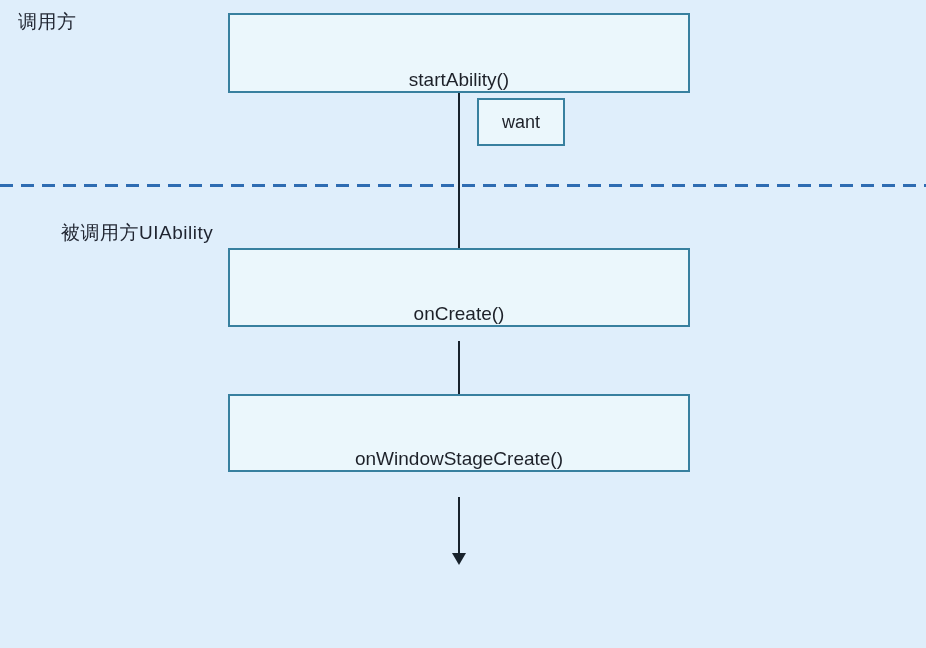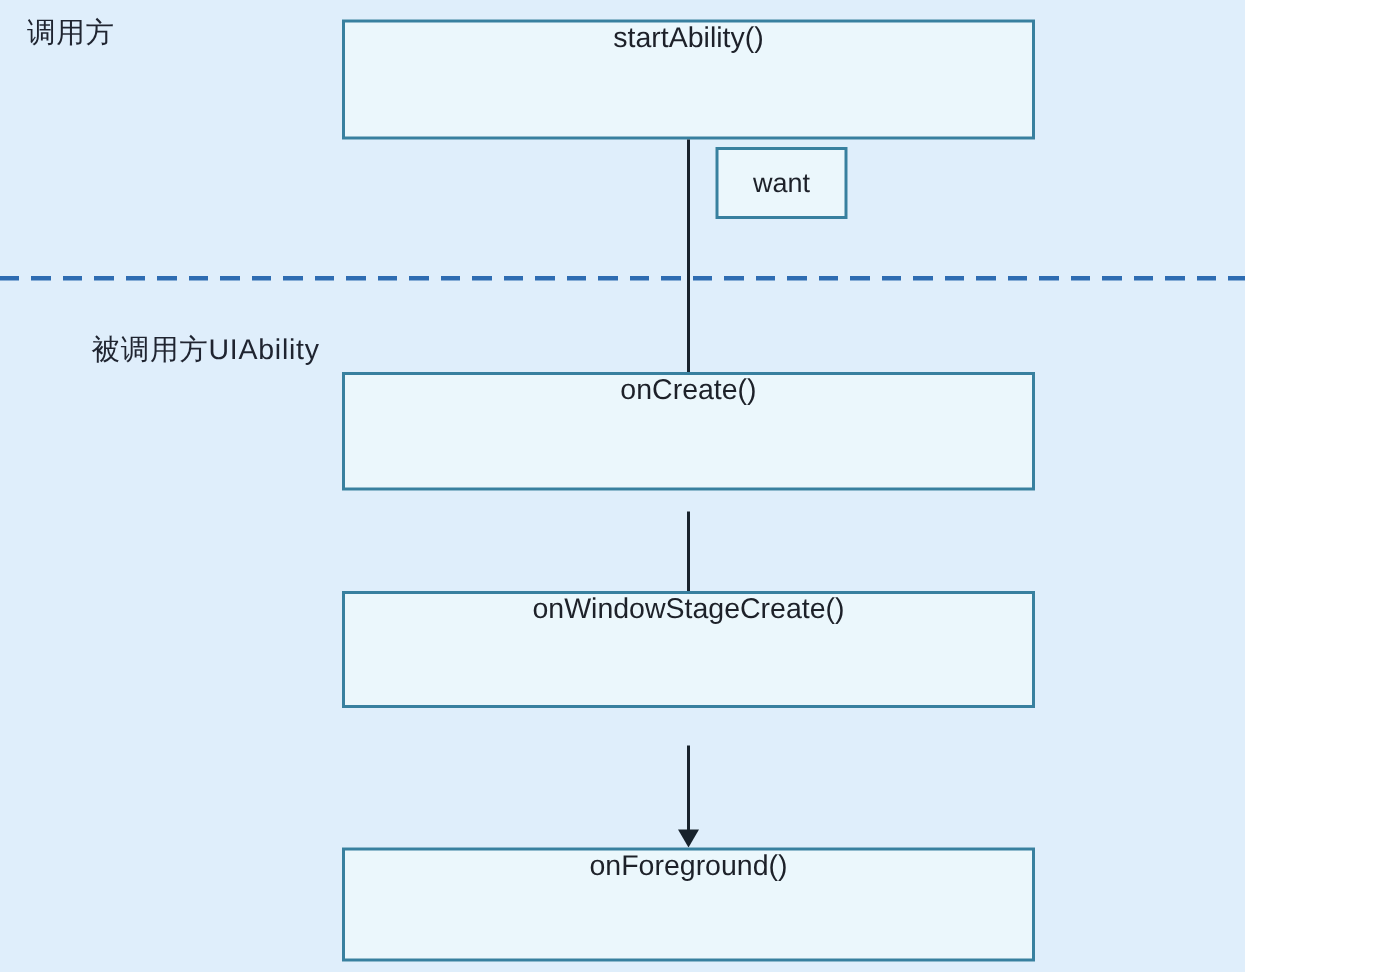--- a/index.html
+++ b/index.html
@@ -2,21 +2,21 @@
 <html><head>
 <meta charset="utf-8">
 <style>
   html, body {
     margin: 0;
     padding: 0;
     font-family: "Liberation Sans", "DejaVu Sans", sans-serif;
   }
   .canvas {
     position: relative;
-    width: 830px;
+    width: 926px;
     height: 648px;
     background: #dfeefb;
     overflow: hidden;
   }
   .lane-label {
     position: absolute;
     left: 18px;
     font-size: 19px;
     font-weight: 500;
     color: #1f2430;
@@ -25,21 +25,21 @@
   .lane-label.caller { top: 9px; }
   .lane-label.callee { top: 220px; margin-left: 43px; }
 
   .node {
     position: absolute;
     left: 228px;
     width: 462px;
     border: 2px solid #38809f;
     background: #ebf7fc;
     display: flex;
-    align-items: flex-start;
+    align-items: flex-end;
     justify-content: center;
     font-size: 19px;
     color: #1d2129;
     box-sizing: border-box;
   }
   .node.start  { top: 13px;  height: 80px; }
   .node.create { top: 248px; height: 79px; }
   .node.stage  { top: 394px; height: 78px; }
   .node.fore   { top: 565px; height: 76px; }
 
@@ -124,17 +124,14 @@
   <div class="arrow-line a2"></div>
   <div class="arrow-head h2"></div>
 
   <div class="node stage">
     <span>onWindowStageCreate()</span>
   </div>
 
   <div class="arrow-line a3"></div>
   <div class="arrow-head h3"></div>
 
-  <div class="node fore">
-    <span>onForeground()</span>
-  </div>
 
 </div>
 
 </body></html>

